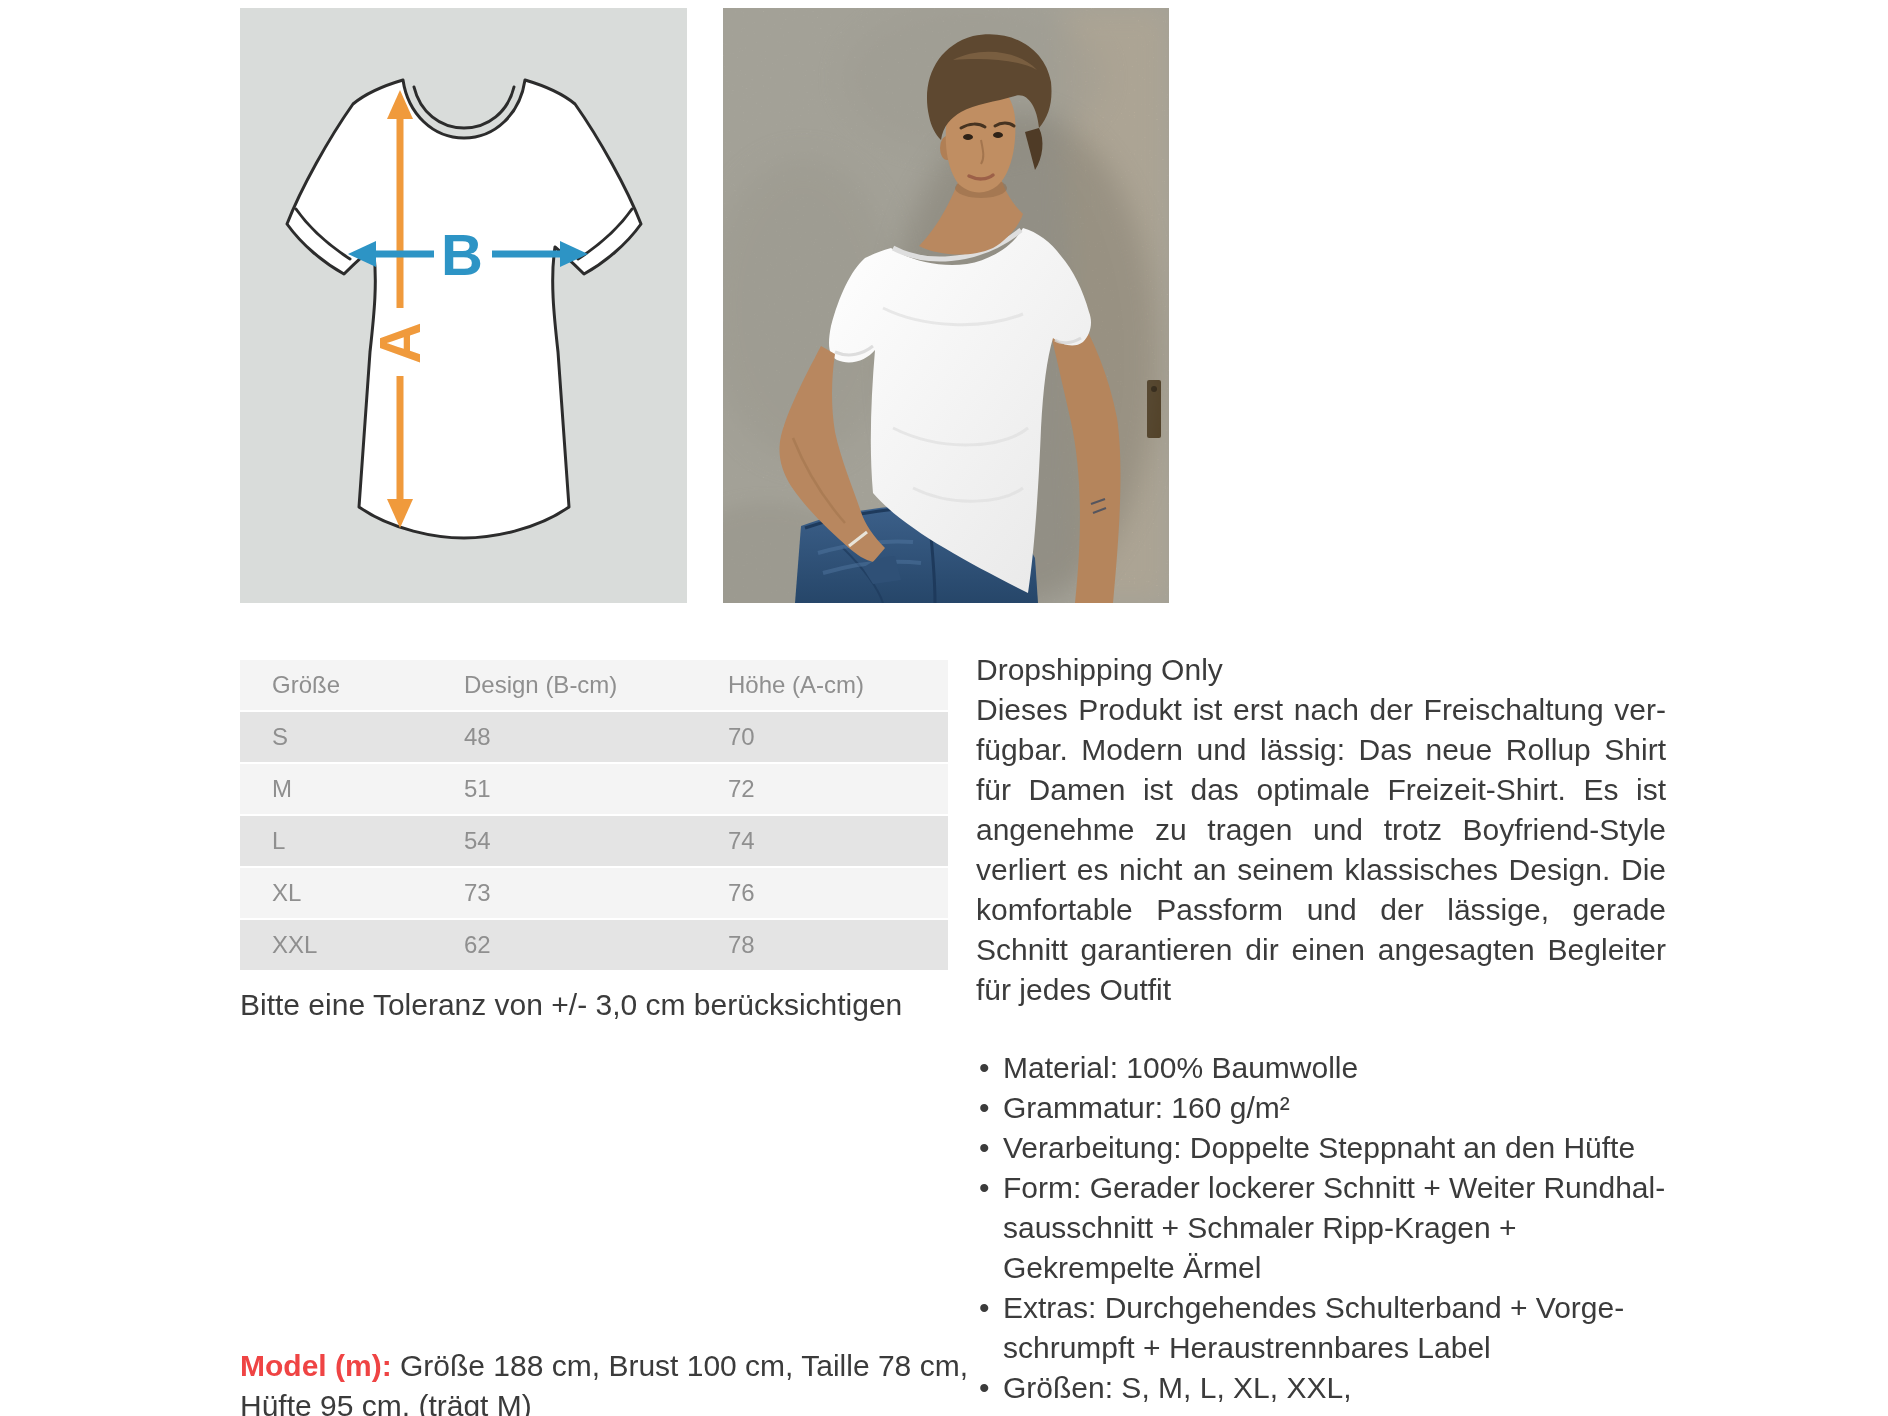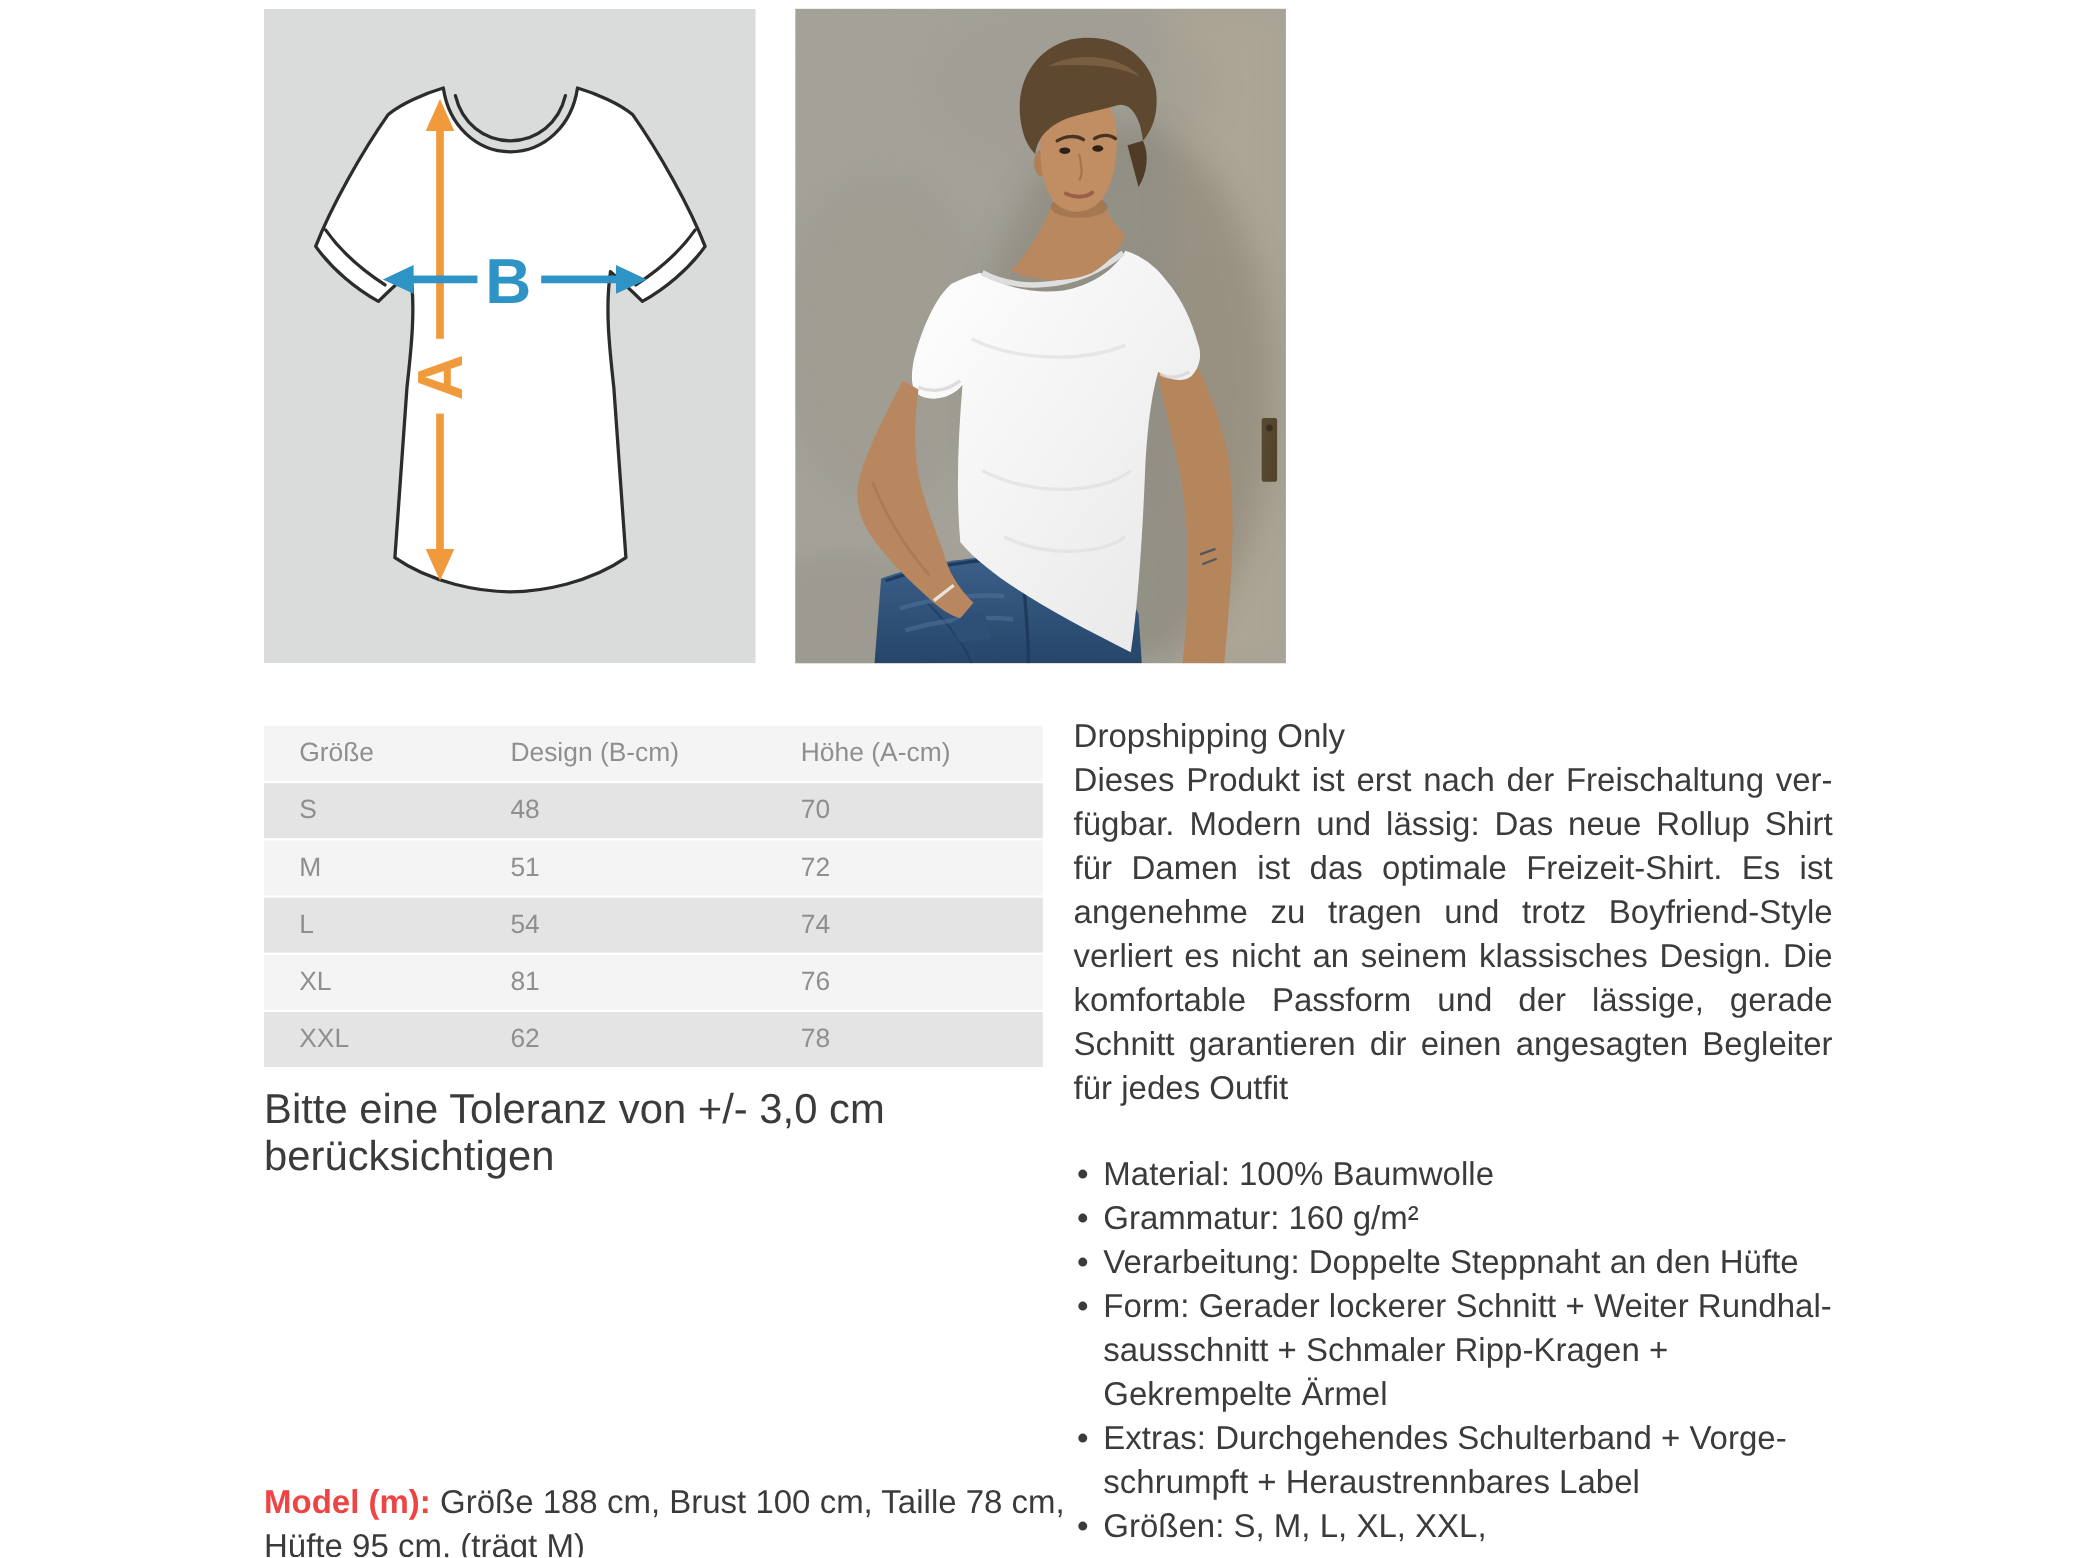--- a/index.html
+++ b/index.html
@@ -11,21 +11,21 @@
   .diagram-box svg,.photo-box svg{display:block;width:100%;height:100%;}
 
   .size-table{position:absolute;left:240px;top:660px;width:708px;font-size:24px;color:#8f8f8f;}
   .t-row{display:flex;align-items:center;height:50px;margin-bottom:2px;background:#f4f4f4;}
   .t-row.dark{background:#e4e4e4;}
   .cell{box-sizing:border-box;white-space:nowrap;}
   .cell.c1{width:224px;padding-left:32px;}
   .cell.c2{width:264px;}
   .cell.c3{flex:1;}
 
-  .tolerance{position:absolute;left:240px;top:988px;width:760px;font-size:38px;color:#3b3b3b;}
+  .tolerance{position:absolute;left:240px;top:988px;width:760px;font-size:30px;color:#3b3b3b;}
 
   .model-note{position:absolute;left:240px;top:1346px;width:780px;font-size:30px;line-height:40px;color:#3b3b3b;}
   .model-note .model-label{font-weight:bold;color:#ef4444;}
 
   .right-col{position:absolute;left:976px;top:650px;width:690px;font-size:30px;line-height:40px;color:#3b3b3b;}
   .desc-heading{margin:0;}
   .desc-paragraph{margin:0;text-align:justify;}
   .desc-list{list-style:none;margin:38px 0 0 0;padding:0;}
   .desc-list li{position:relative;padding-left:27px;}
   .desc-list li::before{content:"\2022";position:absolute;left:3px;top:0;color:#3b3b3b;}
@@ -195,21 +195,21 @@
       <div class="cell c2">51</div>
       <div class="cell c3">72</div>
     </div>
     <div class="t-row dark">
       <div class="cell c1">L</div>
       <div class="cell c2">54</div>
       <div class="cell c3">74</div>
     </div>
     <div class="t-row">
       <div class="cell c1">XL</div>
-      <div class="cell c2">81</div>
+      <div class="cell c2">73</div>
       <div class="cell c3">76</div>
     </div>
     <div class="t-row dark">
       <div class="cell c1">XXL</div>
       <div class="cell c2">62</div>
       <div class="cell c3">78</div>
     </div>
   </div>
 
   <div class="tolerance">Bitte eine Toleranz von +/- 3,0 cm berücksichtigen</div>

